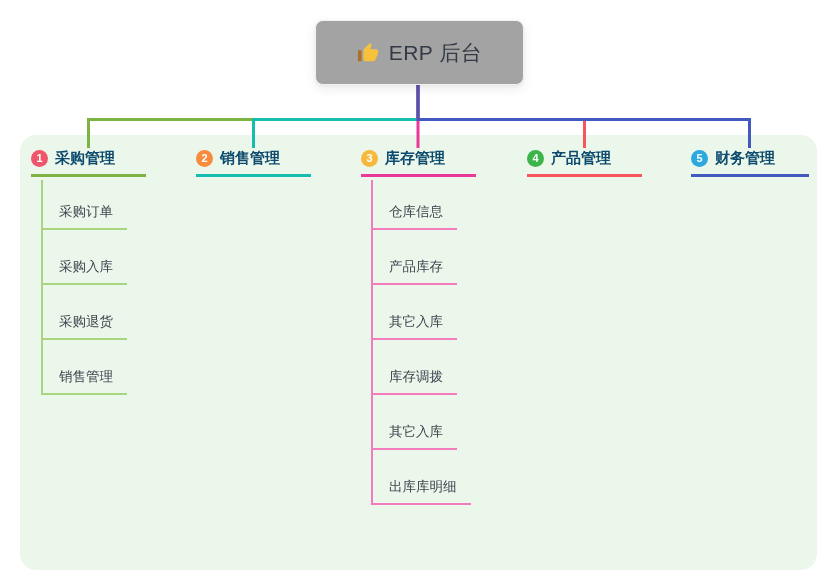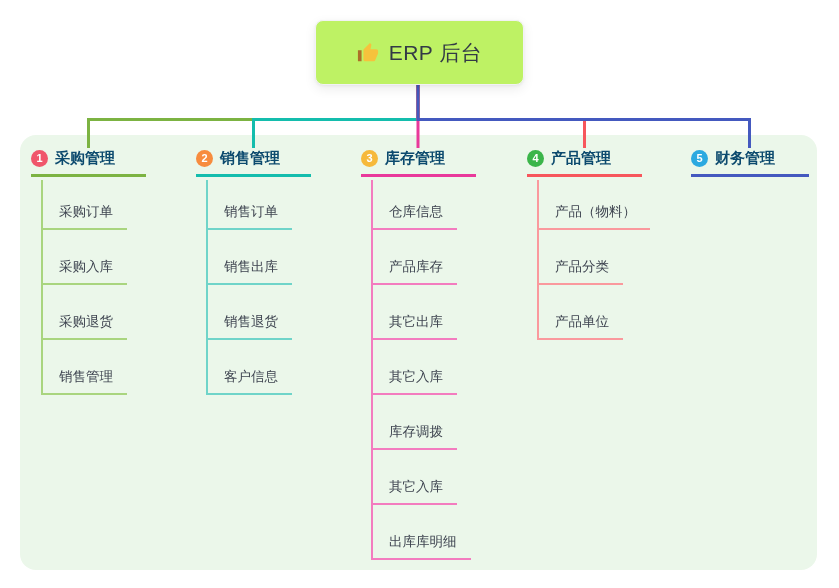--- a/index.html
+++ b/index.html
@@ -9,21 +9,21 @@
   
   .panel{position:absolute;left:20px;top:135px;width:797px;height:435px;
          background:#EBF7EA;border-radius:16px;}
 
   
   .connectors{position:absolute;left:0;top:0;pointer-events:none;}
   .conn{fill:none;stroke-width:3px;}
 
   
   .root-node{position:absolute;left:315px;top:20px;width:207px;height:63px;
-             background:#bef264;border:1px solid #f2f2f4;border-radius:8px;
+             background:#a3a3a3;border:1px solid #f2f2f4;border-radius:8px;
              box-shadow:0 4px 12px rgba(0,0,0,.08),0 1px 3px rgba(0,0,0,.05);
              display:flex;align-items:center;justify-content:center;gap:10px;cursor:pointer;}
   .root-title{font-size:21px;font-weight:500;color:#333A46;letter-spacing:.5px;}
   .thumb{display:block;}
 
   
   .branch{position:absolute;top:0;height:588px;}
   .topic{position:absolute;top:151px;left:0;right:0;height:26px;box-sizing:border-box;
          display:flex;align-items:center;gap:7px;padding-bottom:8px;
          border-bottom:3px solid var(--line);cursor:pointer;}
@@ -83,50 +83,33 @@
             <span>销售管理</span>
           </div>
         </div>
   </div>
 
   <div class="branch" style="left: 196px; width: 115px; --line: #14BDAD; --light: #6FD4C9; --badge: #F78C3E;">
     <div class="topic">
       <span class="badge">2</span>
       <span class="topic-label">销售管理</span>
     </div>
-    <div class="children">
-          <div class="child">
-            <span>销售订单</span>
-          </div>
-          <div class="child">
-            <span>销售出库</span>
-          </div>
-          <div class="child">
-            <span>销售退货</span>
-          </div>
-          <div class="child">
-            <span>客户信息</span>
-          </div>
-        </div>
   </div>
 
   <div class="branch" style="left: 361px; width: 115px; --line: #E9399B; --light: #F37CBF; --badge: #F6B93B;">
     <div class="topic">
       <span class="badge">3</span>
       <span class="topic-label">库存管理</span>
     </div>
     <div class="children">
           <div class="child">
             <span>仓库信息</span>
           </div>
           <div class="child">
             <span>产品库存</span>
-          </div>
-          <div class="child">
-            <span>其它出库</span>
           </div>
           <div class="child">
             <span>其它入库</span>
           </div>
           <div class="child">
             <span>库存调拨</span>
           </div>
           <div class="child">
             <span>其它入库</span>
           </div>
@@ -134,31 +117,20 @@
             <span>出库库明细</span>
           </div>
         </div>
   </div>
 
   <div class="branch" style="left: 527px; width: 115px; --line: #F7565C; --light: #FA999D; --badge: #3BB54A;">
     <div class="topic">
       <span class="badge">4</span>
       <span class="topic-label">产品管理</span>
     </div>
-    <div class="children">
-          <div class="child">
-            <span>产品（物料）</span>
-          </div>
-          <div class="child">
-            <span>产品分类</span>
-          </div>
-          <div class="child">
-            <span>产品单位</span>
-          </div>
-        </div>
   </div>
 
   <div class="branch" style="left: 691px; width: 118px; --line: #4459BF; --light: #92A4DD; --badge: #2BA9E0;">
     <div class="topic">
       <span class="badge">5</span>
       <span class="topic-label">财务管理</span>
     </div>
   </div>
 </div>
 </div>

